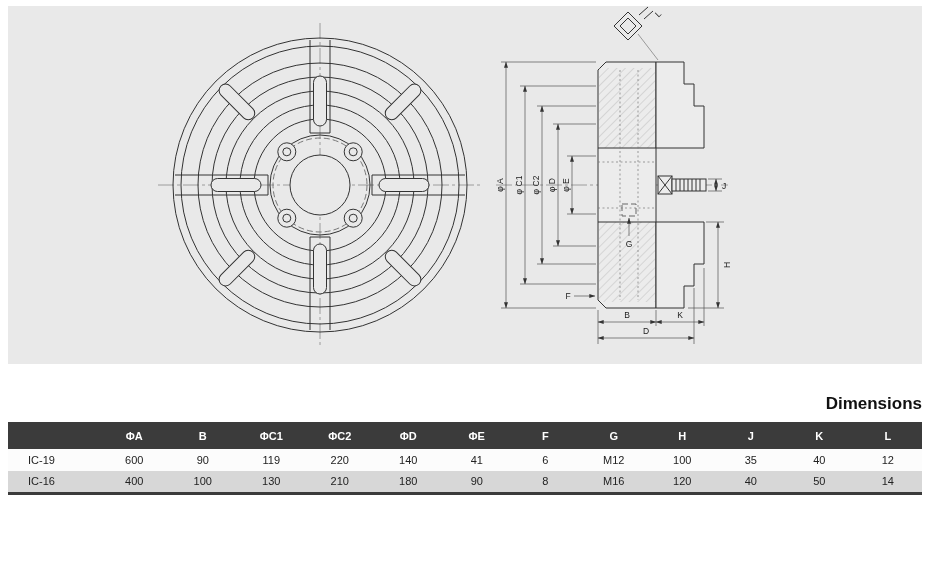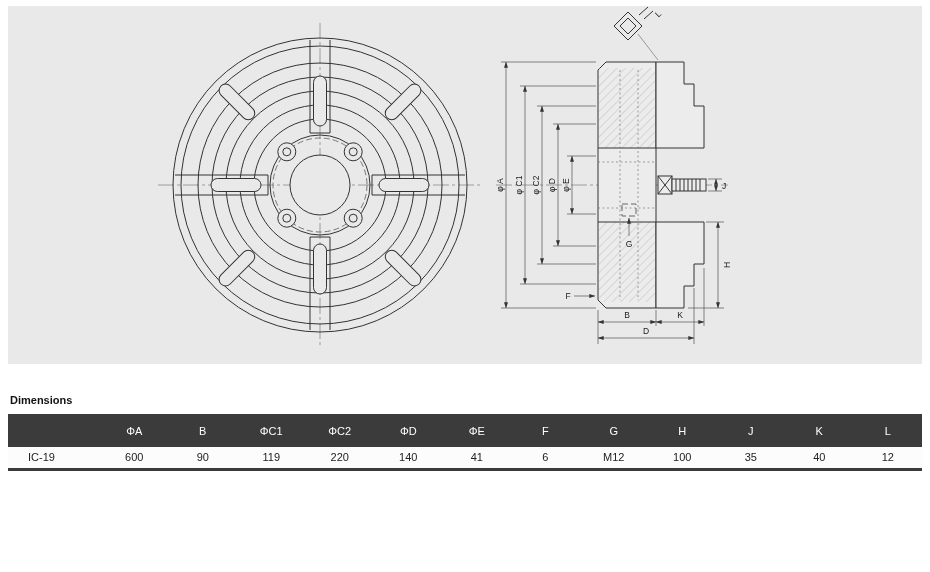--- a/index.html
+++ b/index.html
@@ -10,23 +10,23 @@
   }
   *{box-sizing:border-box;}
   body{margin:0; width:930px; height:572px; background:#ffffff; font-family:"Liberation Sans", sans-serif;}
   .page{width:930px; height:572px; overflow:hidden;}
   .drawing-panel{margin:6px 8px 0 8px; height:358px; background:var(--panel-bg);}
   svg text{font-family:"Liberation Sans", sans-serif;}
   .cl{stroke:#888; stroke-width:0.8; stroke-dasharray:16 3 3 3;}
   .dashed{stroke-dasharray:6 3;}
   .dotted{stroke:#777; stroke-width:0.7; stroke-dasharray:2 2.5;}
   .dims-section{margin:0 8px;}
-  .dims-title{font-weight:700; font-size:11px; color:#111; margin:30px 0 8px 2px;}
+  .dims-title{font-weight:700; font-size:17px; color:#111; margin:30px 0 8px 2px;text-align:right;}
   .dims-table{width:100%; border-collapse:collapse; table-layout:fixed; font-size:11px; border-bottom:3px solid var(--header-bg);}
-  .dims-table th{background:var(--header-bg); color:#fff; font-weight:400; height:33px; text-align:center; padding:0;}
+  .dims-table th{background:var(--header-bg); color:#fff; font-weight:700; height:27px; text-align:center; padding:0;}
   .dims-table td{height:22px; text-align:center; color:#222; padding:0;}
   .dims-table th:first-child, .dims-table td:first-child{width:92px; text-align:left; padding-left:20px;}
   .dims-table tbody tr:nth-child(odd){background:#fcfcfc;}
   .dims-table tbody tr:nth-child(even){background:var(--row-alt);}
 </style>
 </head>
 <body>
 
 <div class="page">
 
@@ -206,17 +206,32 @@
             <td>220</td>
             <td>140</td>
             <td>41</td>
             <td>6</td>
             <td>M12</td>
             <td>100</td>
             <td>35</td>
             <td>40</td>
             <td>12</td>
           </tr>
+          <tr>
+            <td>IC-16</td>
+            <td>400</td>
+            <td>100</td>
+            <td>130</td>
+            <td>210</td>
+            <td>180</td>
+            <td>90</td>
+            <td>8</td>
+            <td>M16</td>
+            <td>120</td>
+            <td>40</td>
+            <td>50</td>
+            <td>14</td>
+          </tr>
         </tbody>
     </table>
   </div>
 
 </div>
 
 </body></html>

